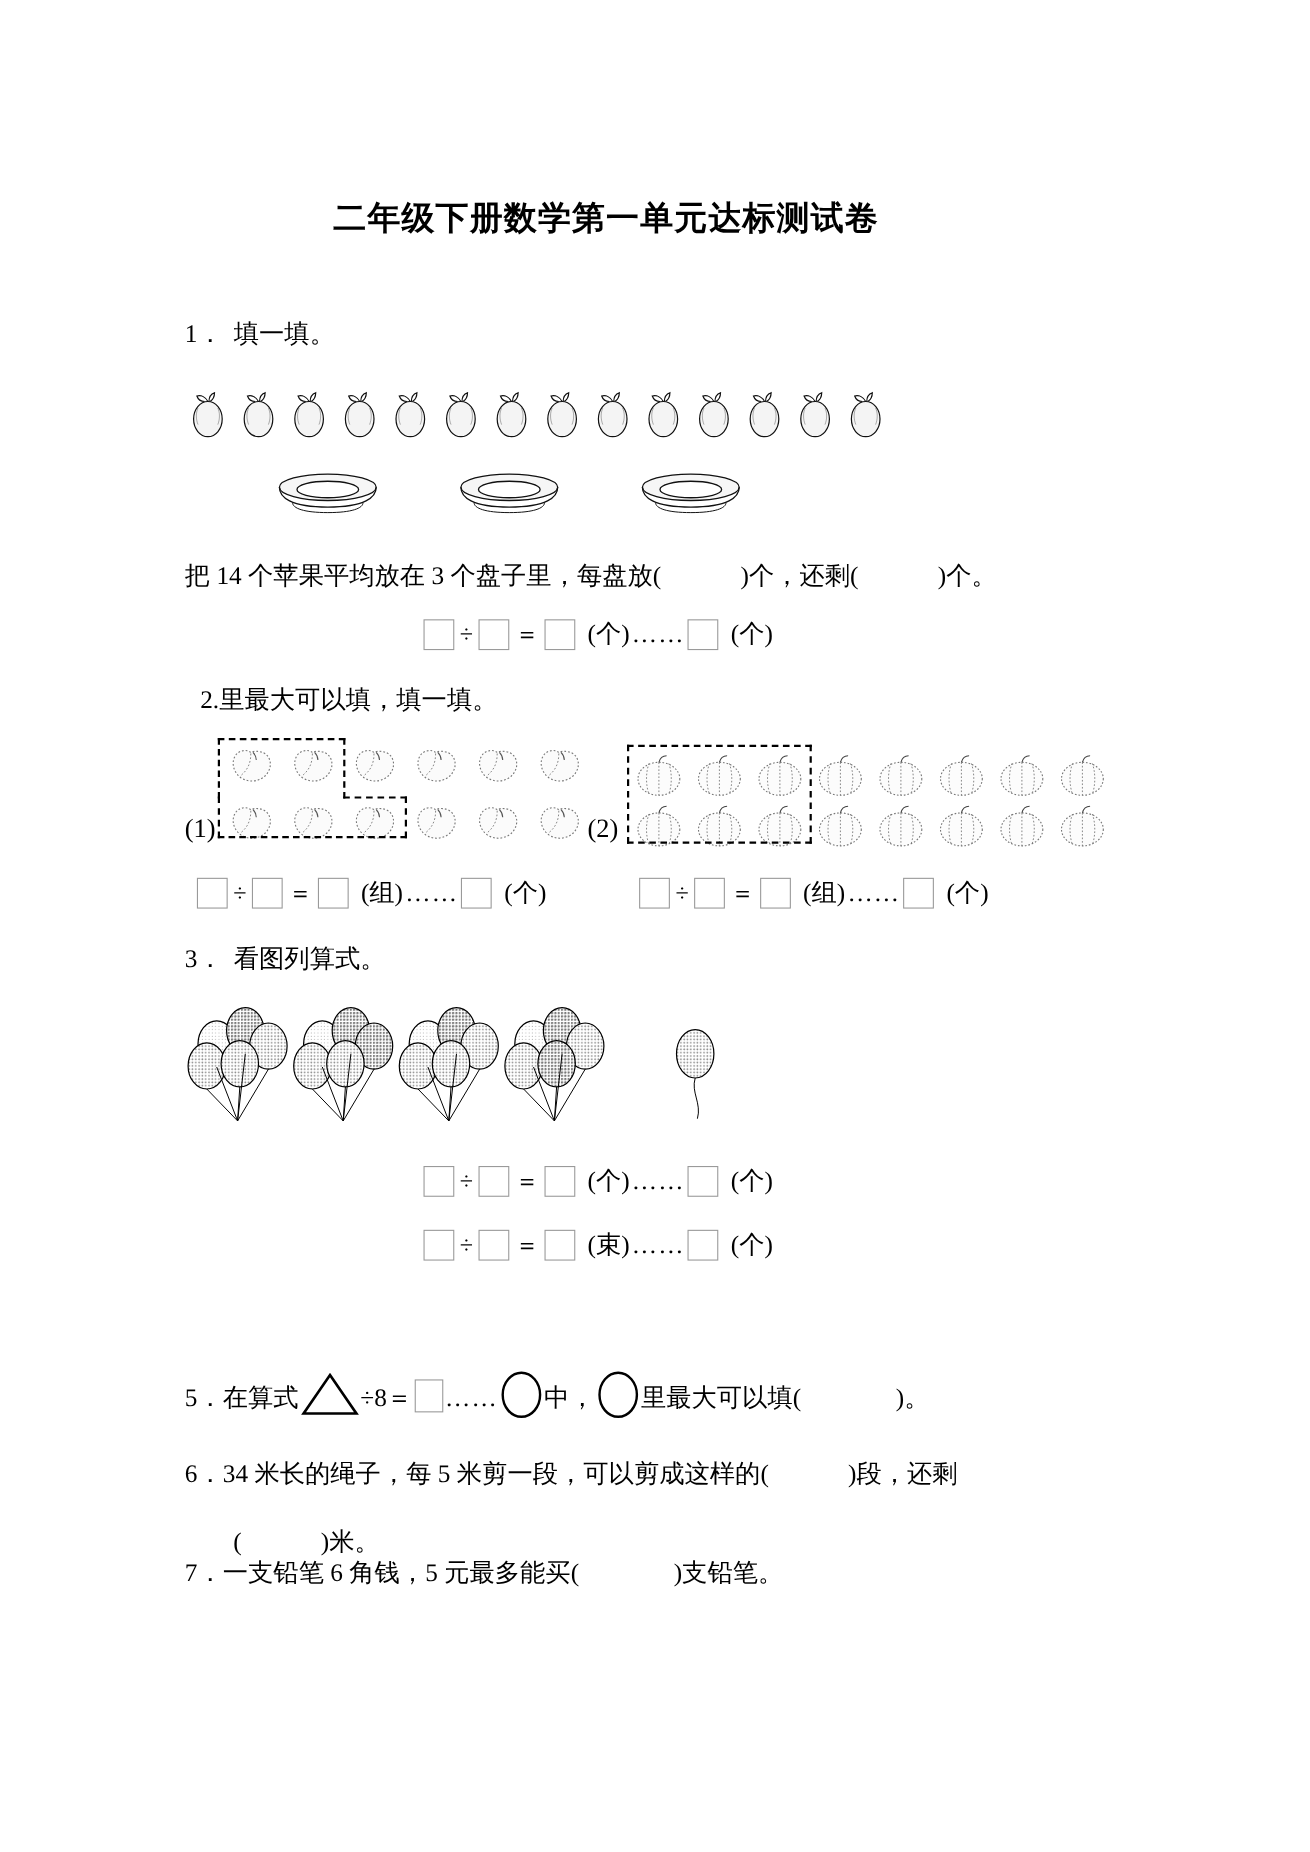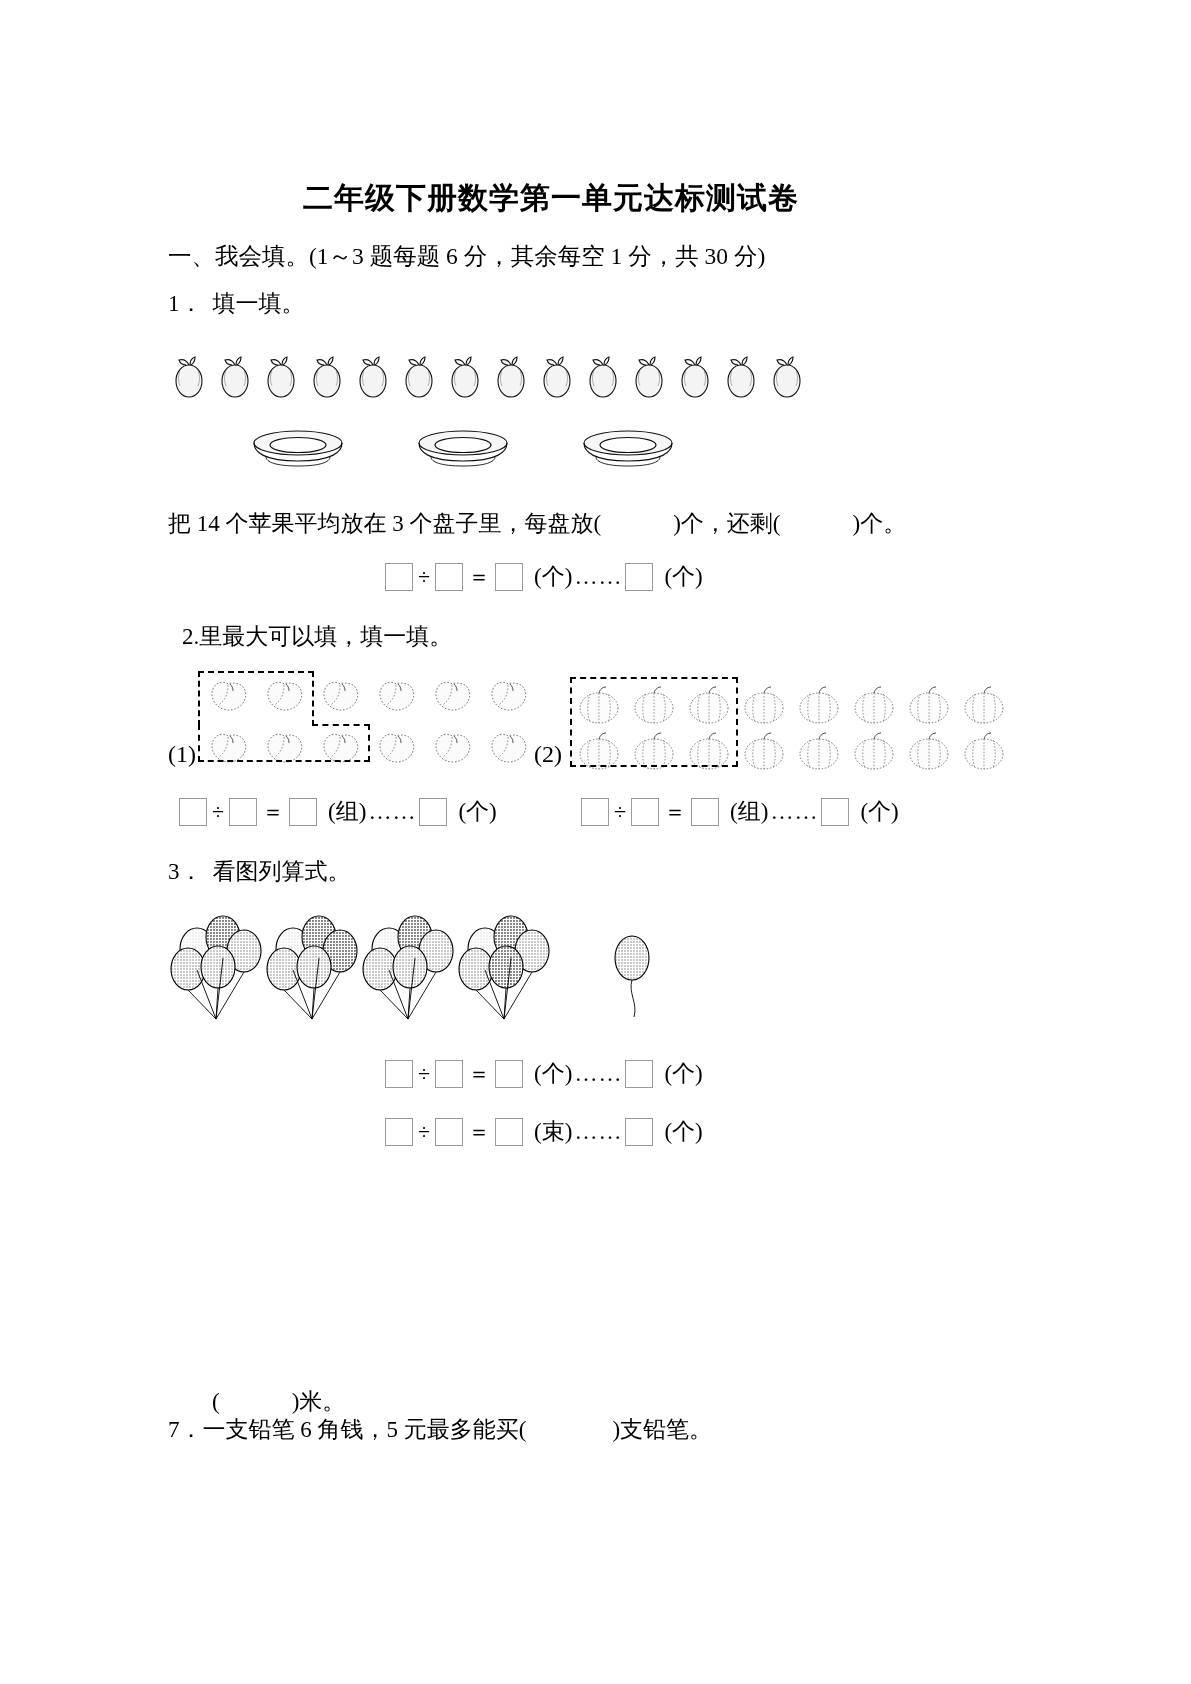--- a/index.html
+++ b/index.html
@@ -125,21 +125,20 @@
     margin: 0 2px;
   }
 </style>
 </head>
 <body>
 
 <div class="page">
 
   <h1 class="title">二年级下册数学第一单元达标测试卷</h1>
 
-  <div class="row left-margin sec-head" style="top:205px;">一、我会填。(1～3 题每题 6 分，其余每空 1 分，共 30 分)</div>
 
   <div class="row left-margin" style="top:252px;">
     <span>1．</span><span style="display:inline-block;width:10px;"></span><span>填一填。</span>
   </div>
 
   <div class="apples">
     <svg class="apple" viewBox="0 0 42 48">
         <g fill="none" stroke="#111" stroke-width="1.1">
           <path d="M21 13c-2-4-6-6-10-5 1 3 4 5 7 5"></path>
           <path d="M22 13c0-4 2-7 5-8 0 3-1 6-4 8"></path>
@@ -639,21 +638,33 @@
     <span class="ebox"></span>
     <span class="op">＝</span>
     <span class="ebox"></span>
     <span class="unit">(束)</span>
     <span class="dots">……</span>
     <span class="ebox"></span>
     <span class="unit">(个)</span>
   </div>
 
 
-
+  <div class="row left-margin" style="top:1210px;">
+    <span>5．在算式</span><svg class="tri-inline" width="54" height="42" viewBox="0 0 54 42">
+        <path d="M27 4 L51 39 L3 39 Z" fill="none" stroke="#000" stroke-width="2.4"></path>
+      </svg><span>÷8＝</span><span class="box-inline"></span><span class="dots">……</span><svg class="circ-inline" width="40" height="44" viewBox="0 0 40 44">
+        <ellipse cx="20" cy="22" rx="17" ry="20" fill="none" stroke="#000" stroke-width="2.2"></ellipse>
+      </svg><span>中，</span><svg class="circ-inline" width="40" height="44" viewBox="0 0 40 44">
+        <ellipse cx="20" cy="22" rx="17" ry="20" fill="none" stroke="#000" stroke-width="2.2"></ellipse>
+      </svg><span>里最大可以填(</span><span class="blank-xl"></span><span>)。</span>
+  </div>
+
+  <div class="row left-margin" style="top:1288px;">
+    <span>6．34 米长的绳子，每 5 米剪一段，可以剪成这样的(</span><span class="blank-md"></span><span>)段，还剩</span>
+  </div>
   <div class="row" style="left:212px; top:1350px;">
     <span>(</span><span class="blank-md"></span><span>)米。</span>
   </div>
 
   <div class="row left-margin" style="top:1378px;">
     <span>7．一支铅笔 6 角钱，5 元最多能买(</span><span class="blank-xl"></span><span>)支铅笔。</span>
   </div>
 
 </div>
 

